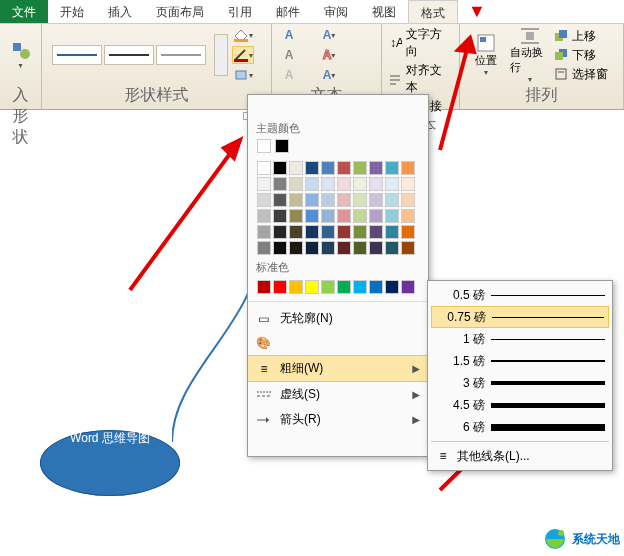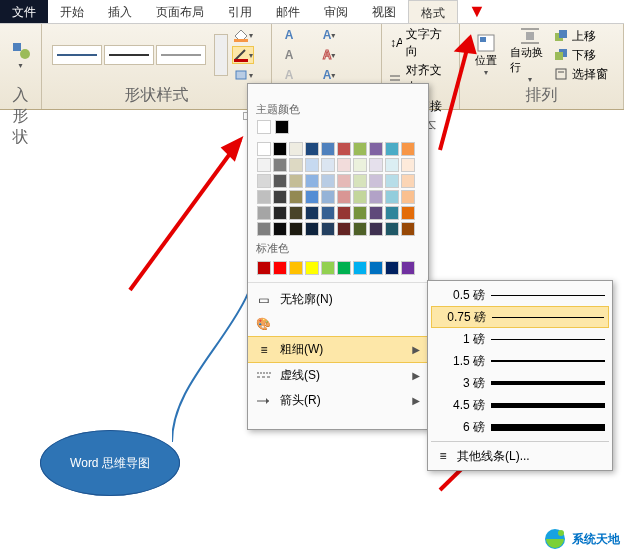--- a/index.html
+++ b/index.html
@@ -1,50 +1,50 @@
 <!DOCTYPE html>
 <html><head>
 <meta charset="utf-8">
 <style>
 *{box-sizing:border-box;margin:0;padding:0;font-family:"Microsoft YaHei","SimSun",sans-serif;font-size:12px}
 body{width:624px;height:556px;background:#fff;position:relative;overflow:hidden}
 .tabs{display:flex;background:#fff;height:24px;border-bottom:1px solid #ccc}
 .tab{padding:4px 12px;color:#333;cursor:pointer}
-.tab.file{background:#0f172a;color:#fff}
+.tab.file{background:#15803d;color:#fff}
 .tab.active{background:#f5f0e5;border:1px solid #ccc;border-bottom:none}
 .ribbon{display:flex;background:linear-gradient(#f7f3ea,#ece5d4);height:86px;border-bottom:1px solid #b8a882}
 .group{display:flex;flex-direction:column;border-right:1px solid #c9bfa8;padding:2px 6px;position:relative}
 .group-body{flex:1;display:flex;align-items:center;gap:4px}
 .group-label{text-align:center;color:#666;font-size:16px;padding:1px 0}
 .big-btn{display:flex;flex-direction:column;align-items:center;justify-content:center;width:40px;height:58px;cursor:pointer}
 .ico{width:20px;height:20px;display:inline-block}
 .gallery{display:flex;gap:2px;margin:0 4px}
 .ln{width:50px;height:20px;border:1px solid #c9bfa8;background:#fff;display:flex;align-items:center;justify-content:center;cursor:pointer}
 .ln span{width:40px;border-top:2px solid #385d8a}
 .spin{width:14px;border:1px solid #c9bfa8;background:#eee}
 .drop-arrow{font-size:8px;color:#555}
 .stack{display:flex;flex-direction:column;gap:2px}
 .mini{width:22px;height:18px;border:1px solid transparent;display:flex;align-items:center;justify-content:center;cursor:pointer}
 .txtcol{display:flex;flex-direction:column;gap:2px;font-size:11px}
 .txtcol div{display:flex;align-items:center;gap:4px;cursor:pointer}
-.dropdown{position:absolute;left:247px;top:83px;width:182px;background:#fafafa;border:1px solid #9a9a9a;box-shadow:2px 2px 6px rgba(0,0,0,.3);padding:16px 0;z-index:10}
+.dropdown{position:absolute;left:247px;top:94px;width:182px;background:#fafafa;border:1px solid #9a9a9a;box-shadow:2px 2px 6px rgba(0,0,0,.3);padding:24px 0;z-index:10}
 .dd-section-title{padding:2px 8px;color:#666;font-size:11px}
 .swatch-grid{display:flex;flex-wrap:wrap;padding:2px 8px;gap:0}
 .sw{width:14px;height:14px;border:1px solid #ccc;margin:1px}
 .dd-item{display:flex;align-items:center;gap:8px;padding:4px 8px;cursor:pointer}
 .dd-item.hov{background:#fde7a8;border-top:1px solid #f0c64e;border-bottom:1px solid #f0c64e}
 .dd-item .arr{margin-left:auto;font-size:10px;color:#555}
 .dd-ico{width:16px;height:16px;display:flex;align-items:center;justify-content:center}
 .submenu{position:absolute;left:427px;top:280px;width:186px;background:#fafafa;border:1px solid #9a9a9a;box-shadow:2px 2px 6px rgba(0,0,0,.3);z-index:11;padding:3px}
 .wrow{display:flex;align-items:center;height:22px;padding:0 4px;cursor:pointer}
 .wrow .lbl{width:56px;text-align:right;padding-right:6px}
 .wrow .samp{flex:1;border-top-style:solid;border-color:#000}
 .wrow.hov{background:#fde7a8;border:1px solid #f0c64e}
 .submenu hr{border:none;border-top:1px solid #ccc;margin:3px 0}
-.shape-oval{position:absolute;left:40px;top:430px;width:140px;height:66px;border-radius:50%;background:#2e74b5;color:#fff;display:flex;align-items:center;justify-content:center;font-size:13px;box-shadow:inset 0 0 0 1px #1f5490}
+.shape-oval{position:absolute;left:40px;top:430px;width:140px;height:66px;border-radius:50%;background:#2e74b5;color:#fff;display:flex;justify-content:center;font-size:13px;box-shadow:inset 0 0 0 1px #1f5490}
 .curve{position:absolute;left:172px;top:242px}
 .red-arrow{position:absolute;stroke:#e40000;stroke-width:4;fill:#e40000}
 .logo{position:absolute;right:4px;bottom:4px;display:flex;align-items:center;gap:4px;font-size:14px;font-weight:bold;color:#0072c6}
 .logo svg{width:26px;height:26px}
 .bwsw{display:flex;gap:2px;padding:0 8px 4px}
 .bwsw .sw{width:14px;height:14px}
 .tab-pointer{position:absolute;left:468px;top:1px;z-index:20;color:#e40000;font-size:18px}
 .dial{position:absolute;left:243px;top:112px;width:8px;height:8px;border:1px solid #aaa;background:#fff}
 </style>
 </head>

